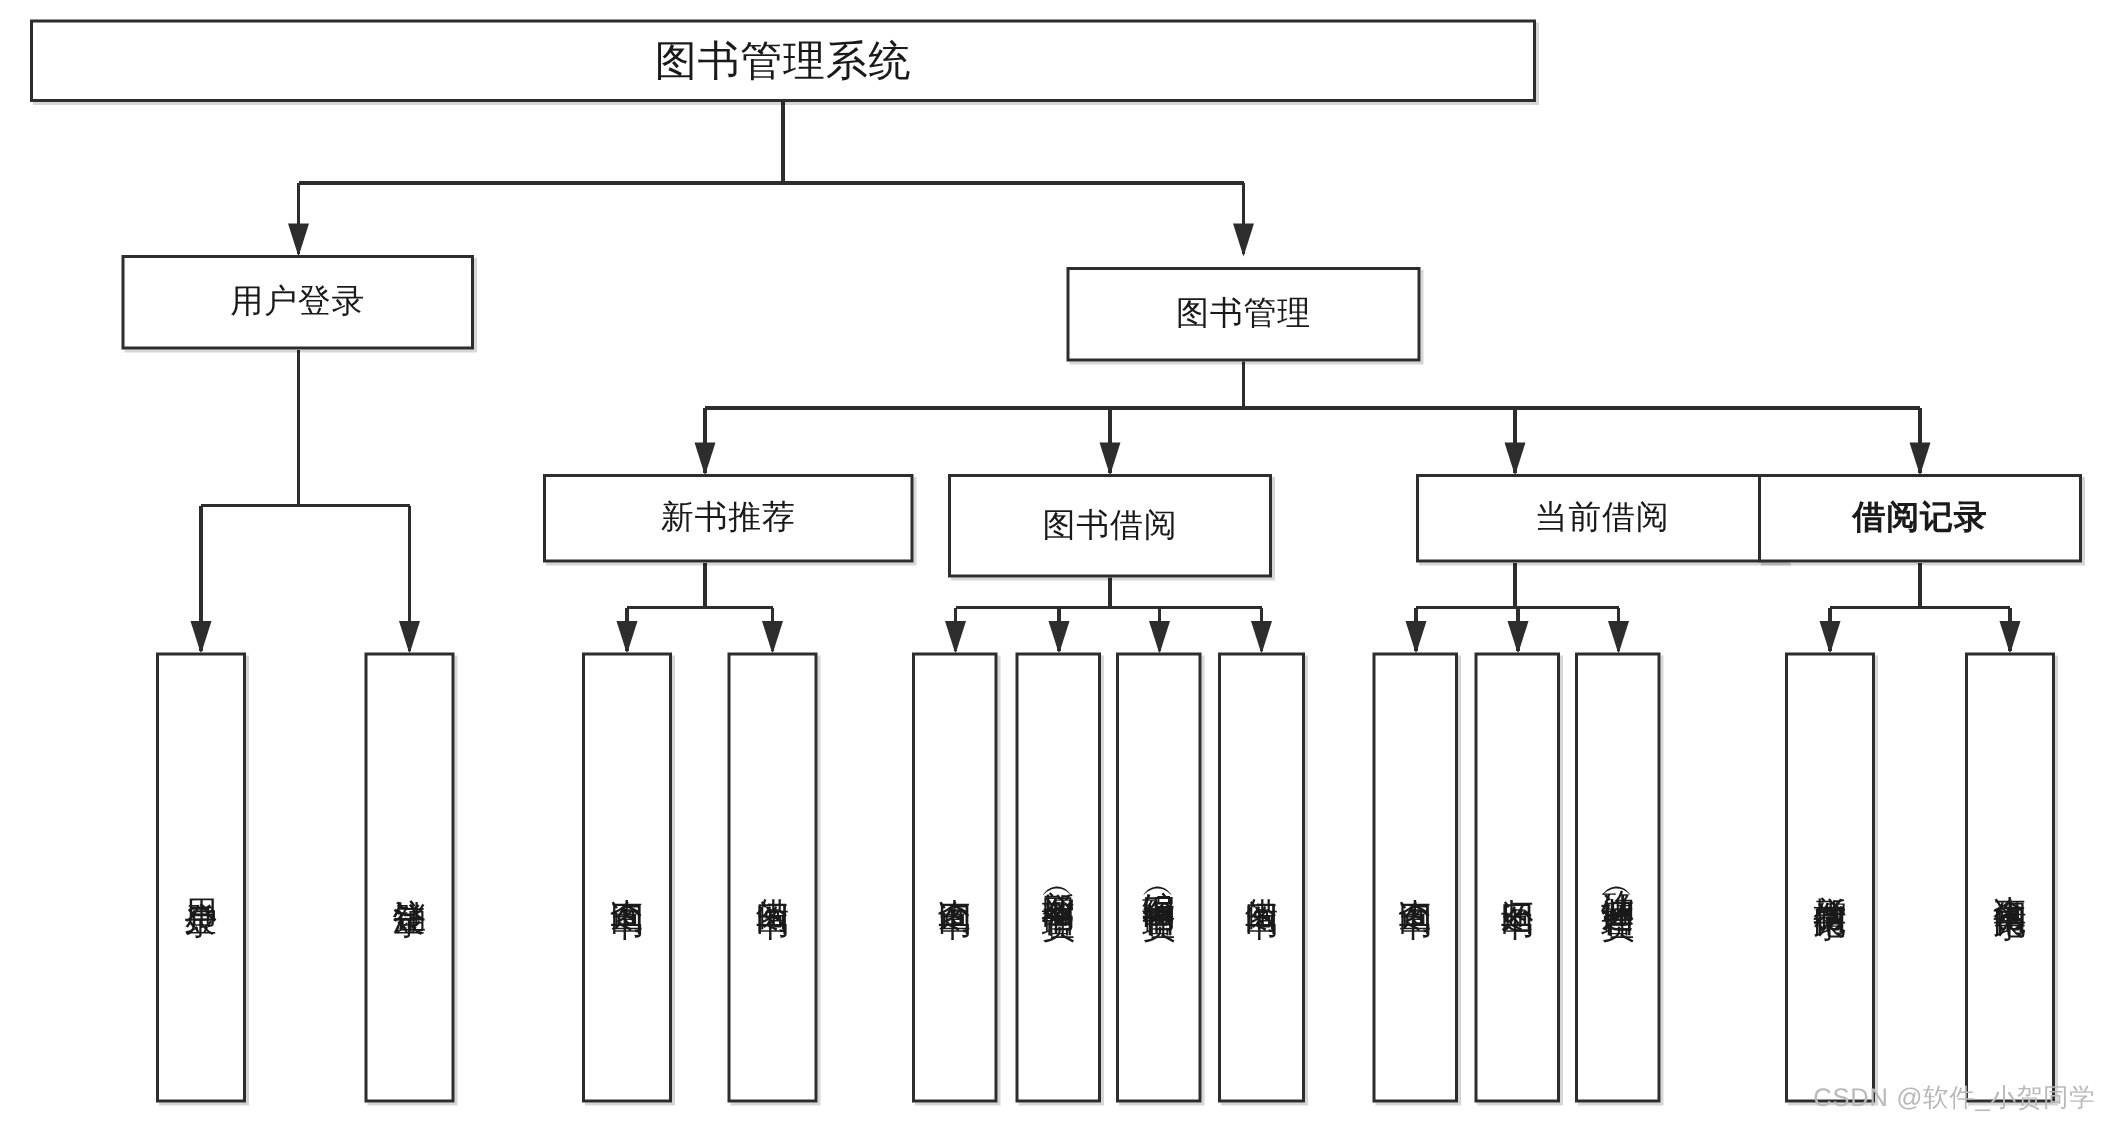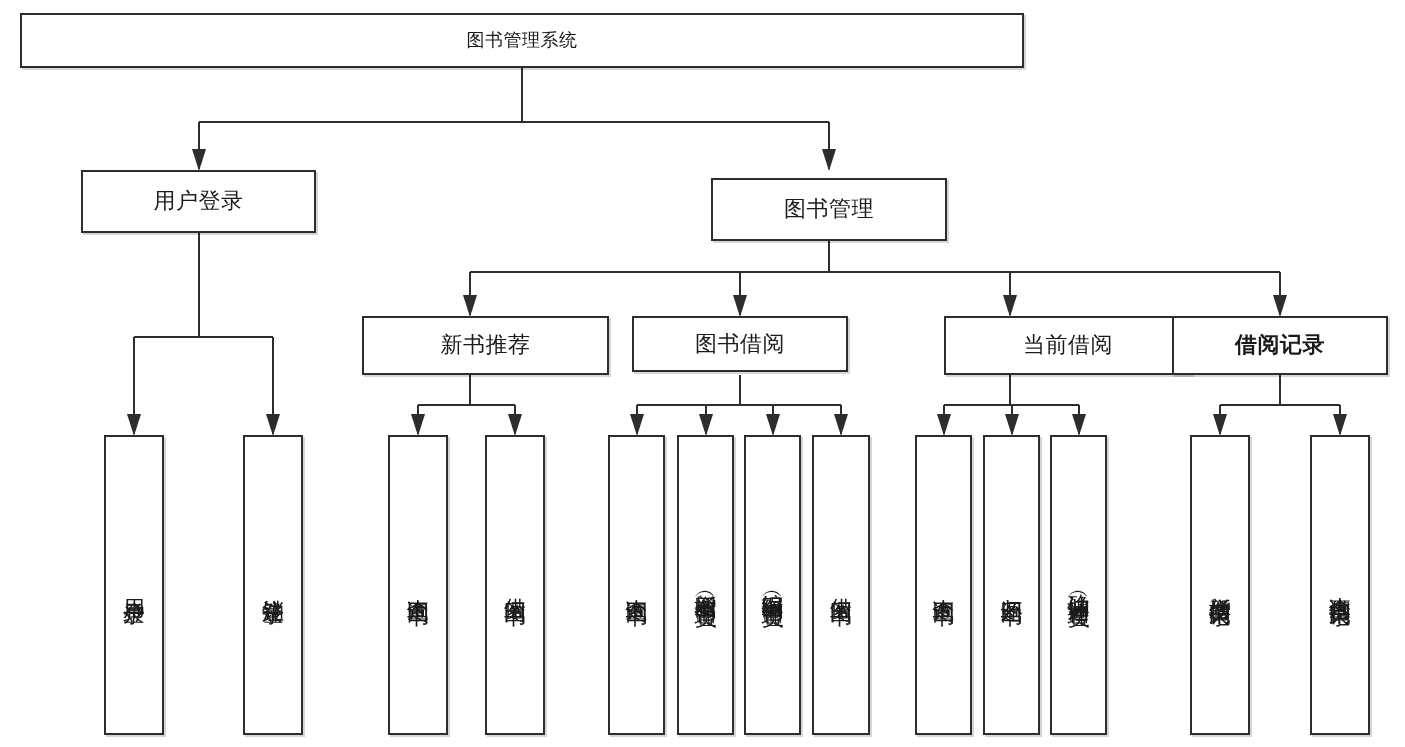--- a/index.html
+++ b/index.html
@@ -42,21 +42,21 @@
     text-align: center;
     line-height: 1.12;
     letter-spacing: 0.5px;
   }
   
   .node.horiz .lbl {
     font-size: 22px;
     white-space: nowrap;
   }
   .node.root .lbl {
-    font-size: 18px;
+    font-size: 28px;
   }
   
   .node.vert {
     align-items: center;
     justify-content: center;
   }
   .node.vert .lbl {
     writing-mode: vertical-rl;
     text-orientation: upright;
     font-size: 22px;
@@ -141,21 +141,21 @@
       </div>
       <div class="node horiz" style="left: 81px; top: 170px; width: 235px; height: 63px;">
         <span class="lbl">用户登录</span>
       </div>
       <div class="node horiz" style="left: 711px; top: 178px; width: 236px; height: 63px;">
         <span class="lbl">图书管理</span>
       </div>
       <div class="node horiz" style="left: 362px; top: 316px; width: 247px; height: 59px;">
         <span class="lbl">新书推荐</span>
       </div>
-      <div class="node horiz" style="left: 632px; top: 316px; width: 216px; height: 56px;">
+      <div class="node horiz" style="left: 632px; top: 316px; width: 216px; height: 69px;">
         <span class="lbl">图书借阅</span>
       </div>
       <div class="node horiz" style="left: 902px; top: 316px; width: 248px; height: 59px; margin-left: 42px;">
         <span class="lbl">当前借阅</span>
       </div>
       <div class="node horiz" style="left: 1172px; top: 316px; width: 216px; height: 59px; font-weight: bold;">
         <span class="lbl">借阅记录</span>
       </div>
       <div class="node vert" style="left: 104px; top: 435px; width: 60px; height: 300px;">
         <span class="lbl">用户登录</span>
@@ -191,14 +191,15 @@
         <span class="lbl">确认归还（管理员）</span>
       </div>
       <div class="node vert" style="left: 1190px; top: 435px; width: 60px; height: 300px;">
         <span class="lbl">新增借阅记录</span>
       </div>
       <div class="node vert" style="left: 1310px; top: 435px; width: 60px; height: 300px;">
         <span class="lbl">查询借阅记录</span>
       </div>
     </div>
 
+  <div id="watermark">CSDN @软件_小贺同学</div>
 
 </div>
 
 </body></html>

